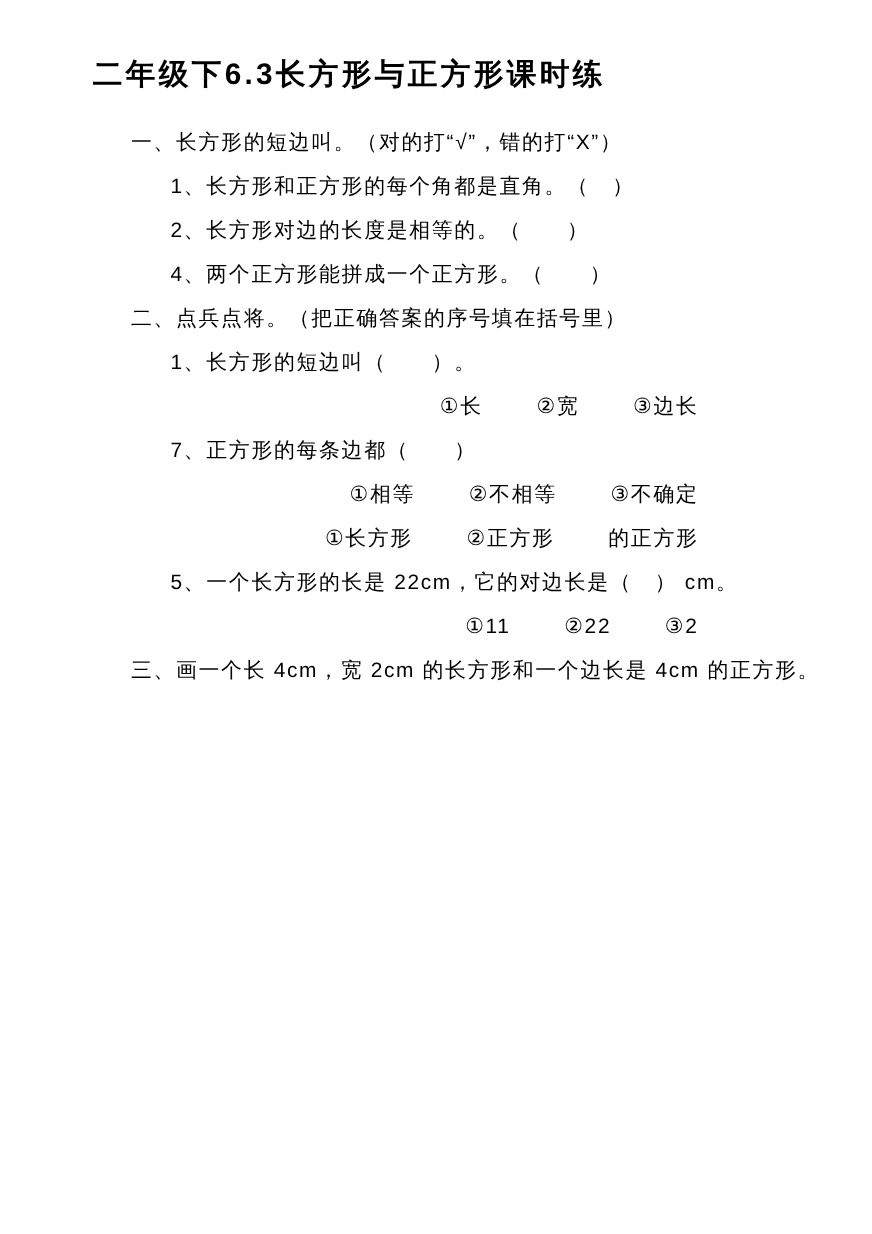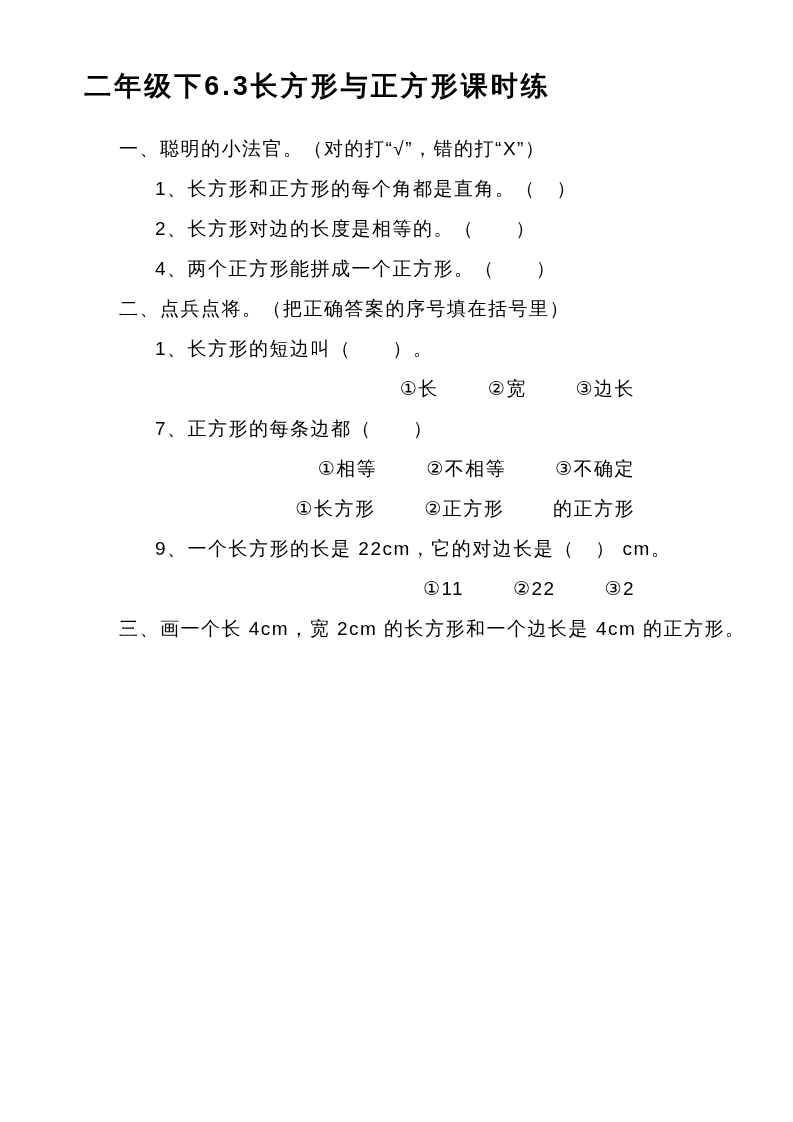--- a/index.html
+++ b/index.html
@@ -11,21 +11,21 @@
     width: 793px;
     height: 1122px;
     overflow: hidden;
     color: #000000;
     font-family: "Liberation Sans", "DejaVu Sans", sans-serif;
   }
   .page {
     box-sizing: border-box;
     width: 635px;
     height: 1122px;
-    padding-top: 65px;
+    padding-top: 46px;
     background: #ffffff;
   }
   .title {
     margin: 0 0 22px 0;
     font-size: 27px;
     font-weight: bold;
     line-height: 42px;
     text-align: center;
     letter-spacing: 3px;
   }
@@ -45,21 +45,21 @@
   }
   .opt:last-child { margin-right: 0; }
 </style>
 </head>
 <body>
 
 <div class="page">
 
   <h1 class="title">二年级下6.3长方形与正方形课时练</h1>
 
-  <p class="line sec">一、聪明的小法官。（对的打“√”，错的打“X”）</p>
+  <p class="line sec">一、长方形的短边叫。（对的打“√”，错的打“X”）</p>
   <p class="line item">1、长方形和正方形的每个角都是直角。（　）</p>
   <p class="line item">2、长方形对边的长度是相等的。（　　）</p>
   <p class="line item">4、两个正方形能拼成一个正方形。（　　）</p>
 
   <p class="line sec">二、点兵点将。（把正确答案的序号填在括号里）</p>
 
   <p class="line item">1、长方形的短边叫（　　）。</p>
   <p class="line opts">
     <span class="opt">①长</span>
     <span class="opt">②宽</span>
@@ -72,21 +72,21 @@
     <span class="opt">②不相等</span>
     <span class="opt">③不确定</span>
   </p>
 
   <p class="line opts">
     <span class="opt">①长方形</span>
     <span class="opt">②正方形</span>
     <span class="opt">的正方形</span>
   </p>
 
-  <p class="line item">9、一个长方形的长是 22cm，它的对边长是（　） cm。</p>
+  <p class="line item">5、一个长方形的长是 22cm，它的对边长是（　） cm。</p>
   <p class="line opts">
     <span class="opt">①11</span>
     <span class="opt">②22</span>
     <span class="opt">③2</span>
   </p>
 
   <p class="line sec">三、画一个长 4cm，宽 2cm 的长方形和一个边长是 4cm 的正方形。</p>
 
 </div>
 

